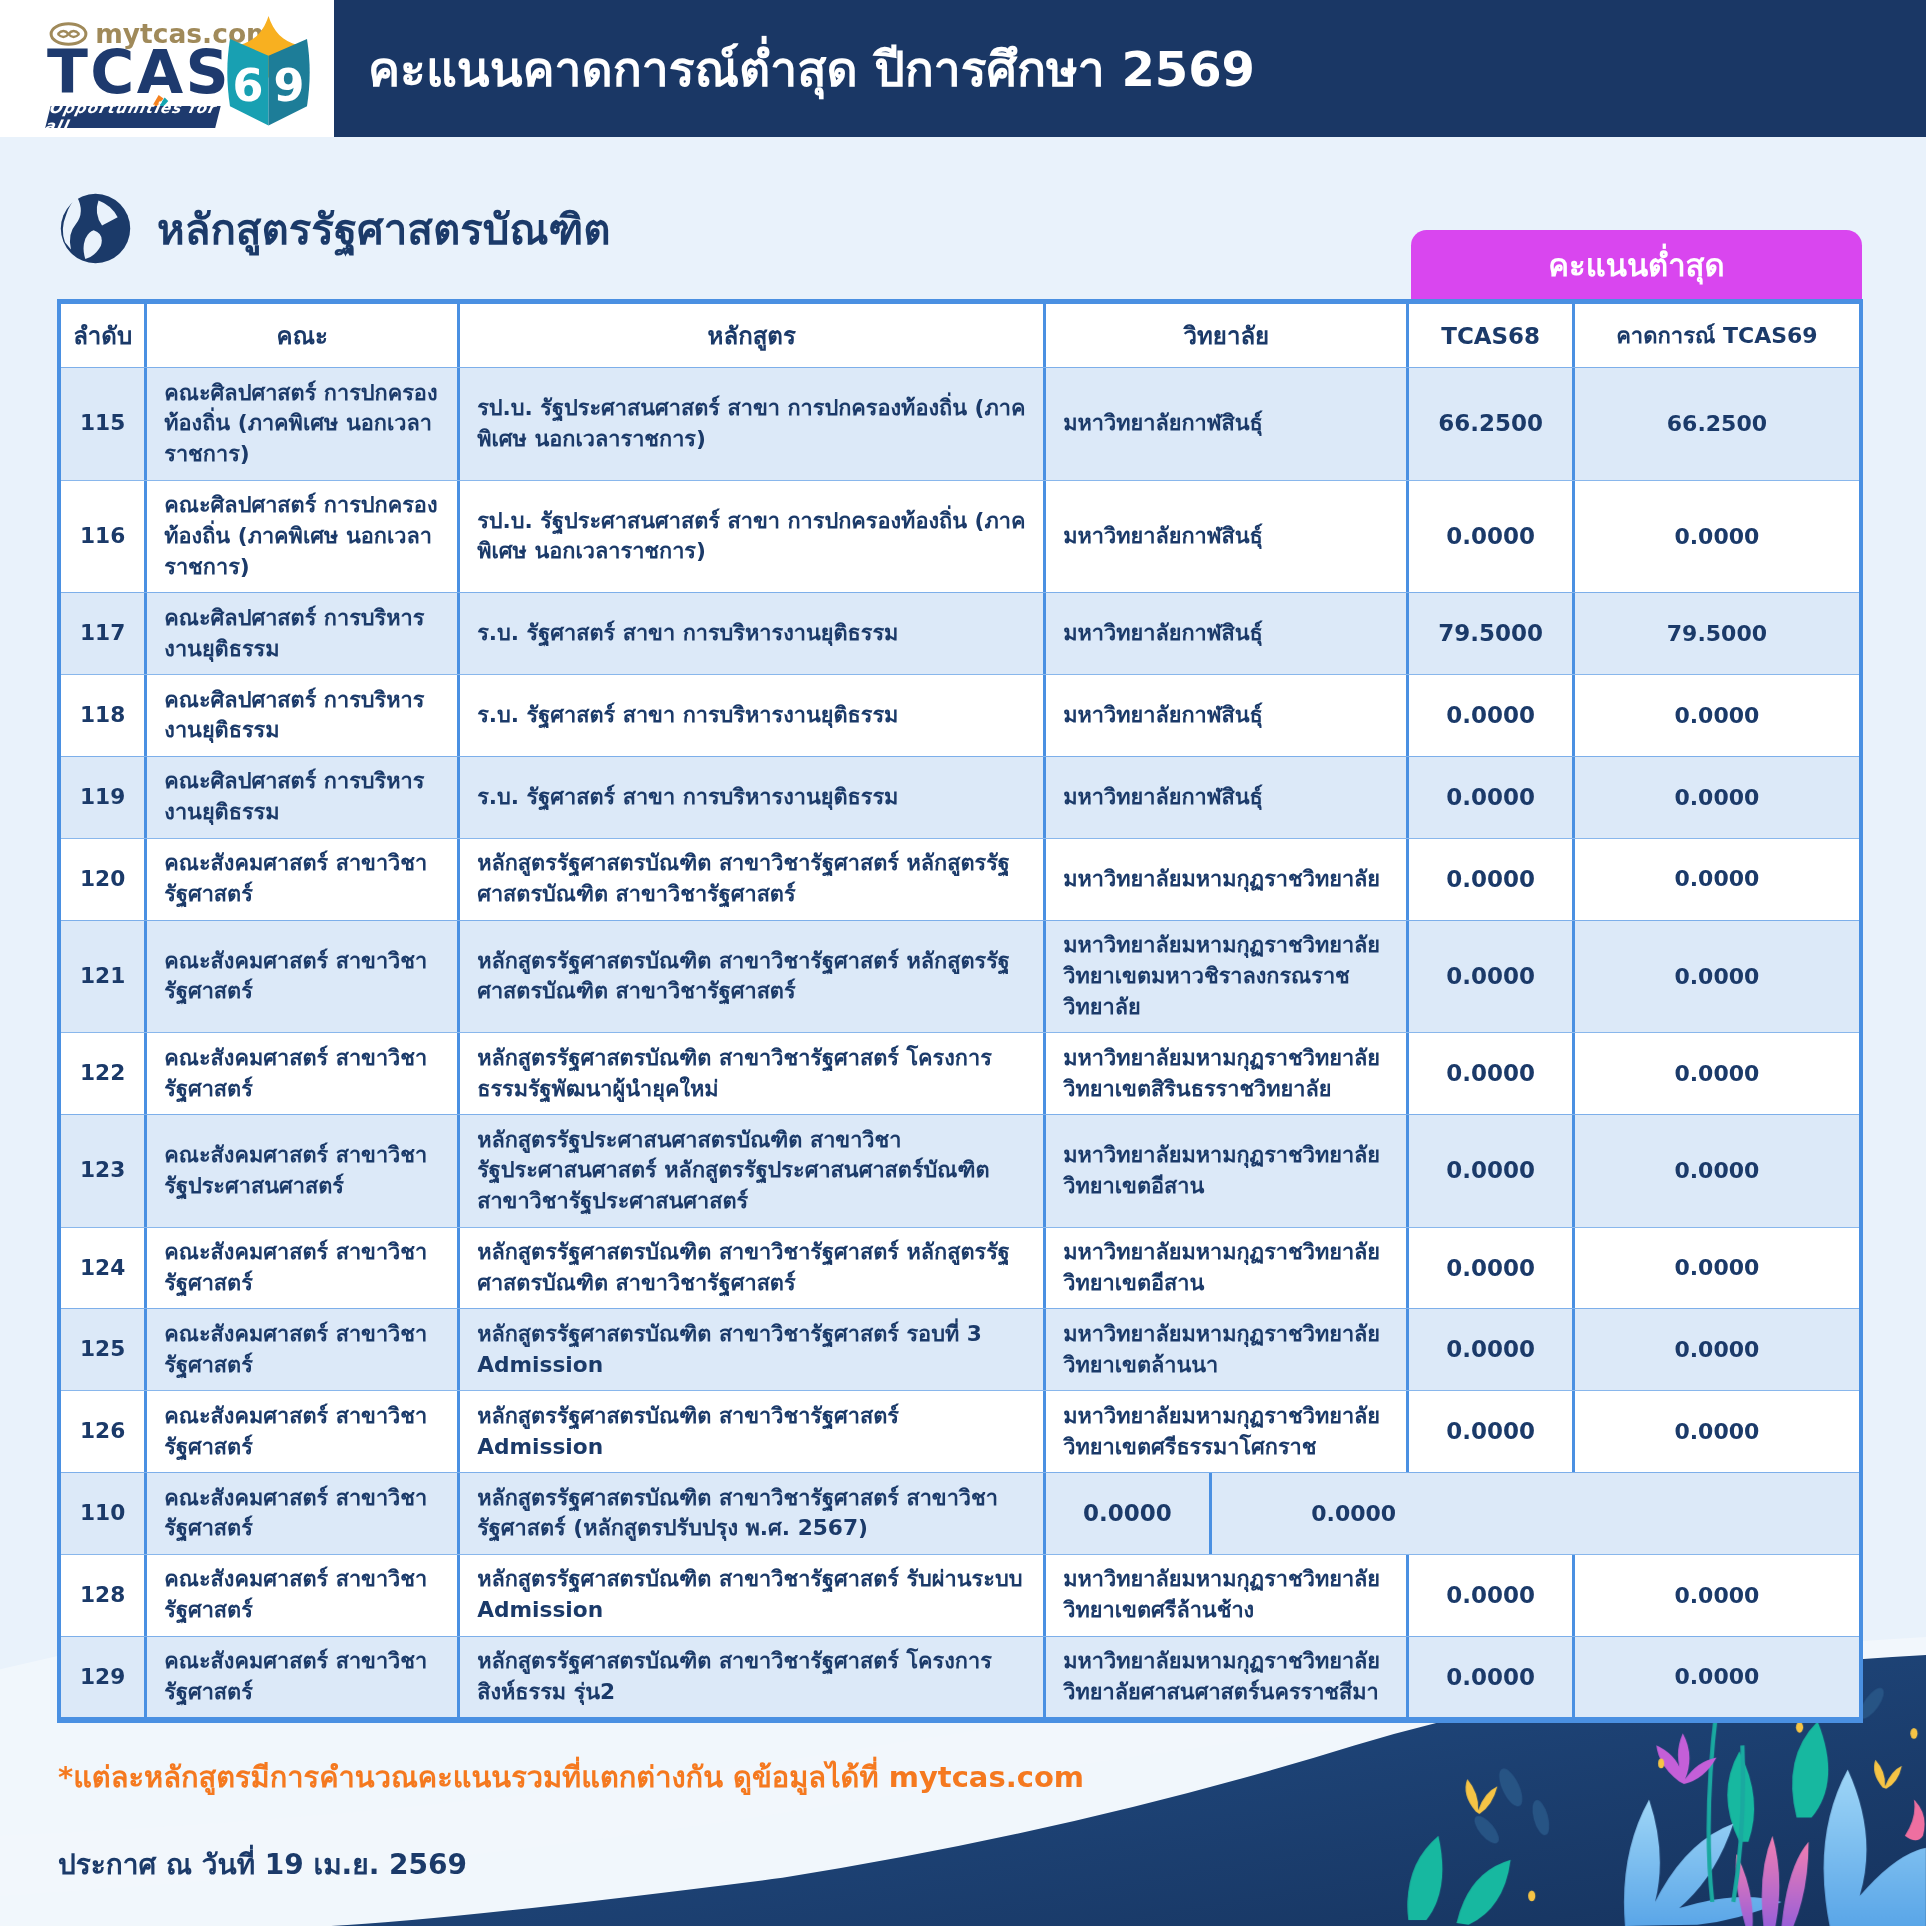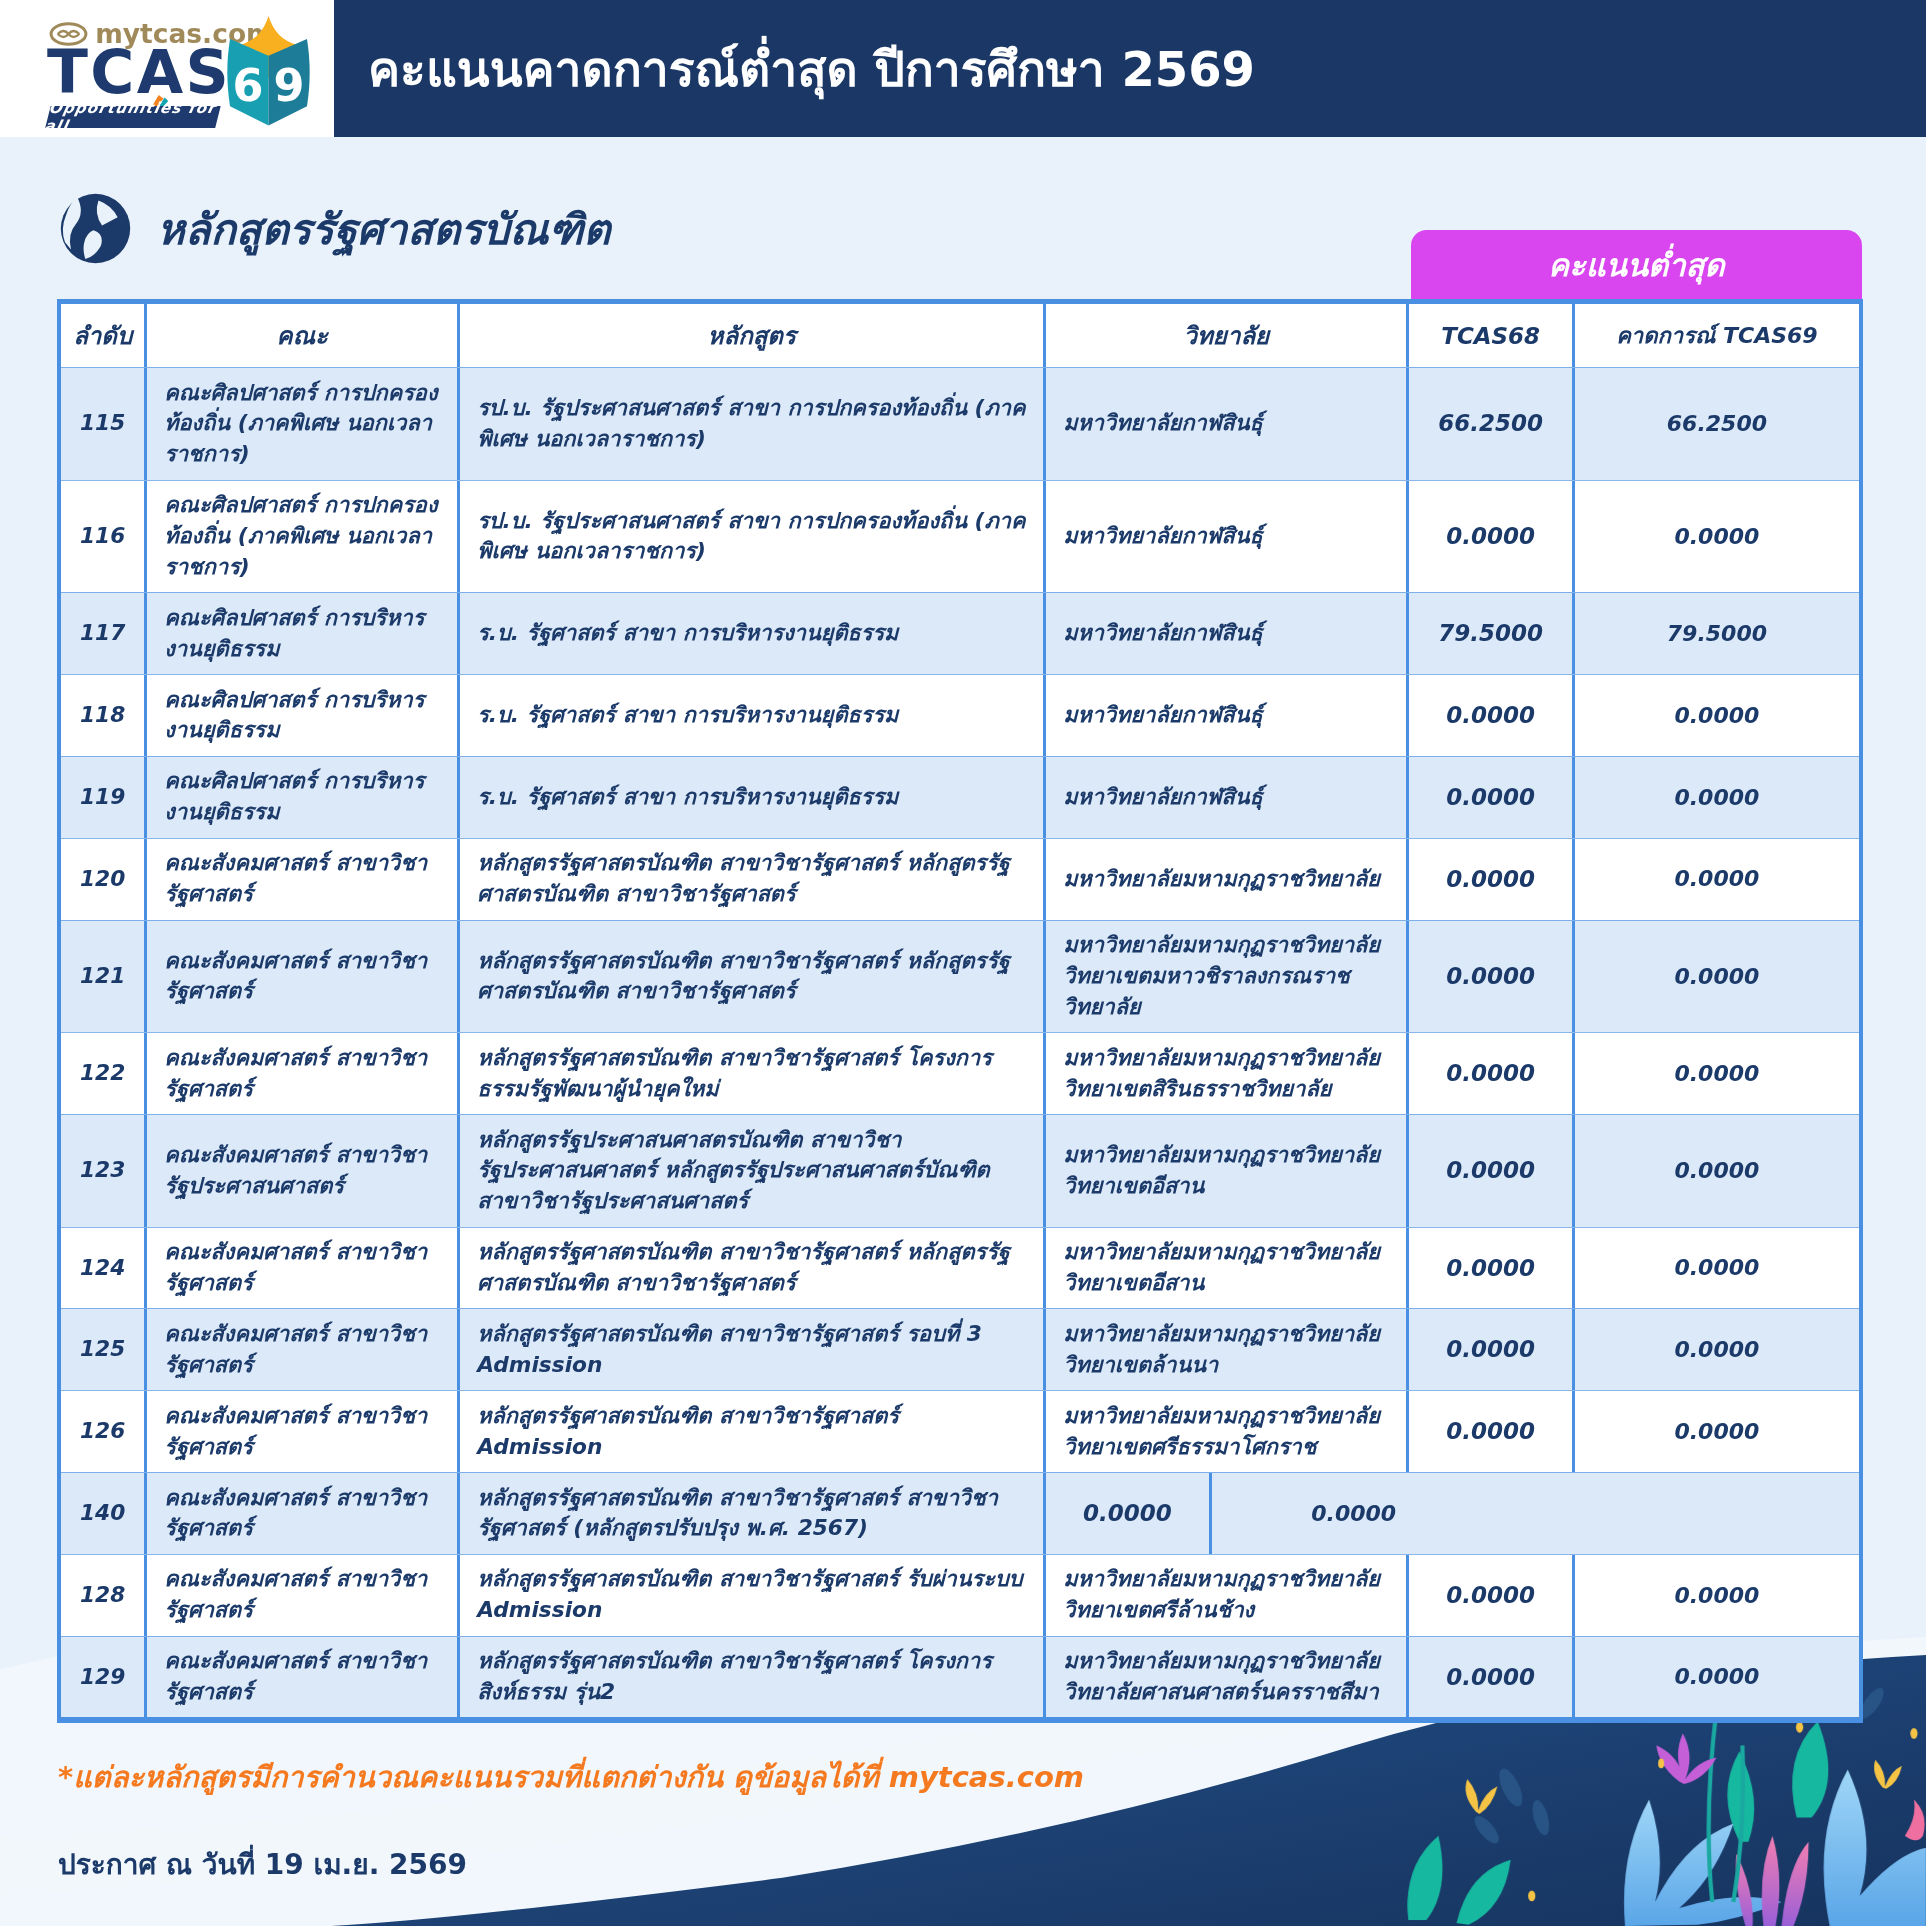--- a/index.html
+++ b/index.html
@@ -14,21 +14,21 @@
   .tcas-word { position:absolute; left:47px; top:37px; color:#1e3a6e; font-size:60px; font-weight:bold; letter-spacing:2.4px; }
   .c-accent { position:absolute; left:149px; top:95px; width:20.5px; height:15.6px; }
   .logo-banner { position:absolute; left:48px; top:106px; width:170px; height:21.7px; background:#1e3a6e;
                  transform:skewX(-14deg); display:flex; align-items:center; justify-content:center; }
   .logo-banner span { color:#ffffff; font-size:15px; font-weight:bold; font-style:italic; letter-spacing:1.2px; }
   .book-icon { position:absolute; left:224px; top:15.6px; }
   .page-title { position:absolute; left:368px; top:50%; transform:translateY(-50%);
                 color:#ffffff; font-size:48px; font-weight:bold; white-space:nowrap; }
 
   
-  .content { position:absolute; top:137px; left:0; width:1926px; z-index:2;font-style:italic; }
+  .content { position:absolute; top:137px; left:0; width:1926px; z-index:2; }
   .section-head { position:absolute; left:59px; top:55px; display:flex; align-items:center; gap:25px; }
   .section-head h2 { color:#1b3a69; font-size:42px; font-weight:bold; }
 
   .score-tab { position:absolute; left:1411px; top:93px; width:451px; height:69px;
                background:#d946ef; border-radius:15.6px 15.6px 0 0; display:flex; align-items:center; justify-content:center;
                color:#ffffff; font-size:31px; font-weight:bold; }
 
   .tbl { position:relative; margin:162px 63px 0 57px; width:1806px; background:#ffffff;
          border:4.2px solid #4a90e2; border-top-width:5.4px; border-bottom-width:6.6px; }
   .tr { display:flex; align-items:stretch; }
@@ -201,21 +201,21 @@
           </div>
           <div class="tr">
             <div class="td c-no">126</div>
             <div class="td c-fac">คณะสังคมศาสตร์ สาขาวิชารัฐศาสตร์</div>
             <div class="td c-prog">หลักสูตรรัฐศาสตรบัณฑิต สาขาวิชารัฐศาสตร์ Admission</div>
             <div class="td c-col">มหาวิทยาลัยมหามกุฏราชวิทยาลัย วิทยาเขตศรีธรรมาโศกราช</div>
             <div class="td c-t68">0.0000</div>
             <div class="td c-t69">0.0000</div>
           </div>
           <div class="tr alt">
-            <div class="td c-no">140</div>
+            <div class="td c-no">110</div>
             <div class="td c-fac">คณะสังคมศาสตร์ สาขาวิชารัฐศาสตร์</div>
             <div class="td c-prog">หลักสูตรรัฐศาสตรบัณฑิต สาขาวิชารัฐศาสตร์ สาขาวิชารัฐศาสตร์ (หลักสูตรปรับปรุง พ.ศ. 2567)</div>
             <div class="td c-t68">0.0000</div>
             <div class="td c-t69">0.0000</div>
           </div>
           <div class="tr">
             <div class="td c-no">128</div>
             <div class="td c-fac">คณะสังคมศาสตร์ สาขาวิชารัฐศาสตร์</div>
             <div class="td c-prog">หลักสูตรรัฐศาสตรบัณฑิต สาขาวิชารัฐศาสตร์ รับผ่านระบบ Admission</div>
             <div class="td c-col">มหาวิทยาลัยมหามกุฏราชวิทยาลัย วิทยาเขตศรีล้านช้าง</div>

